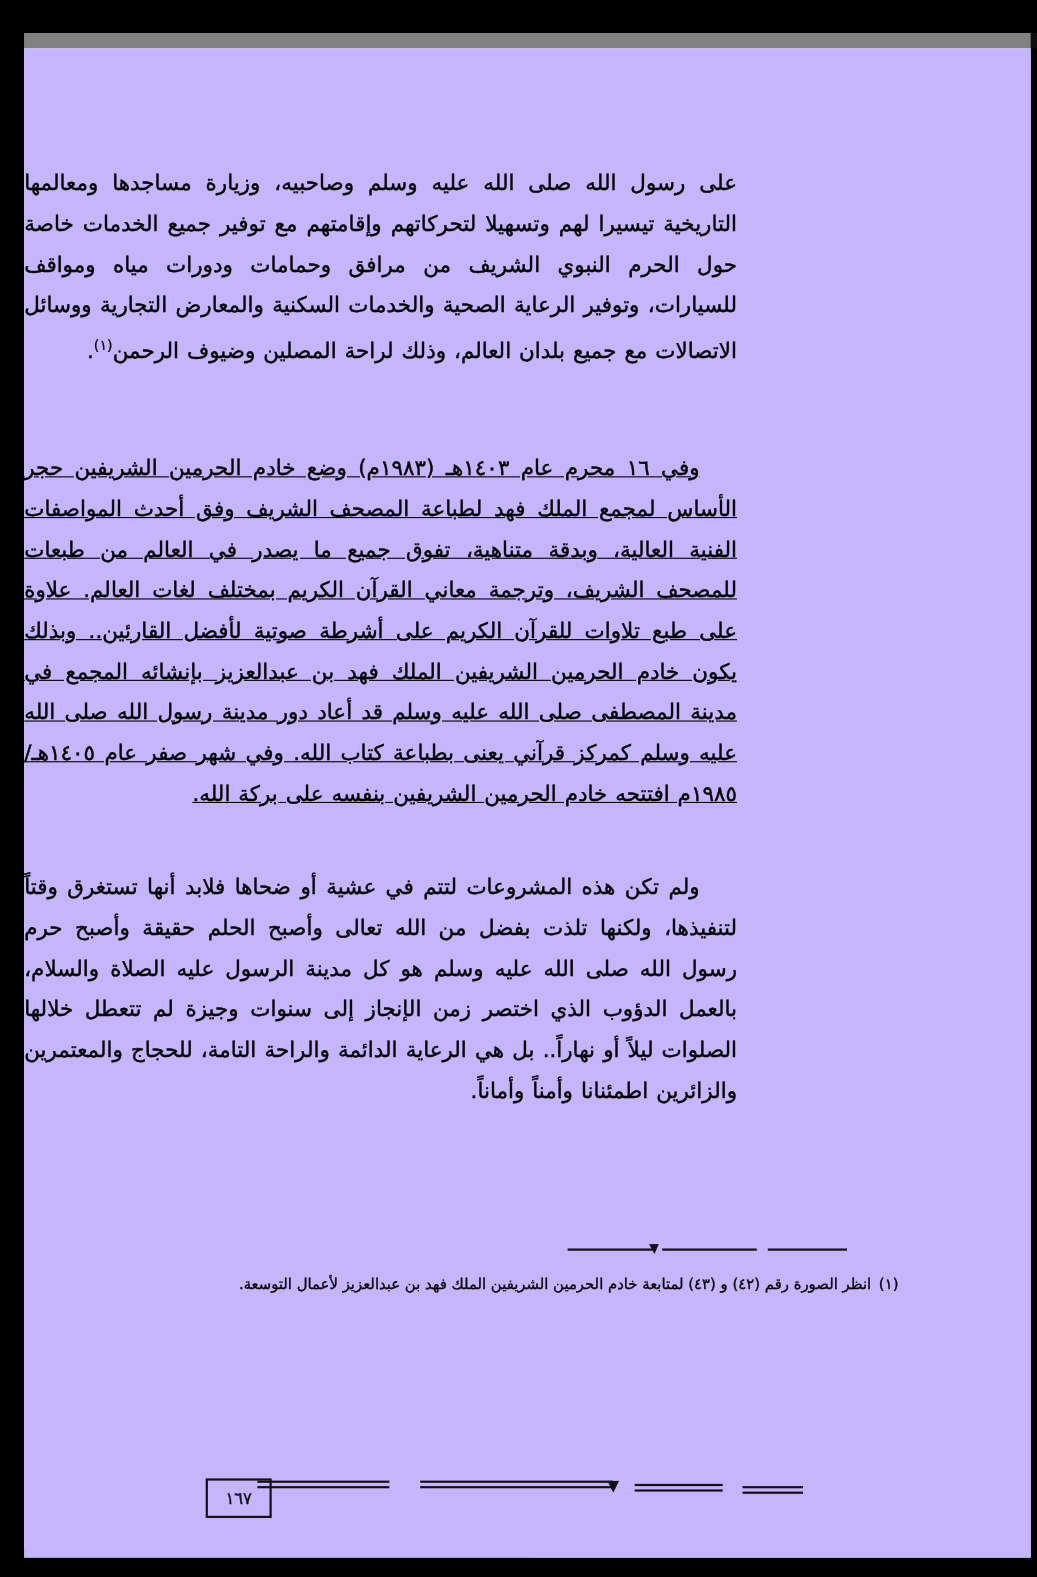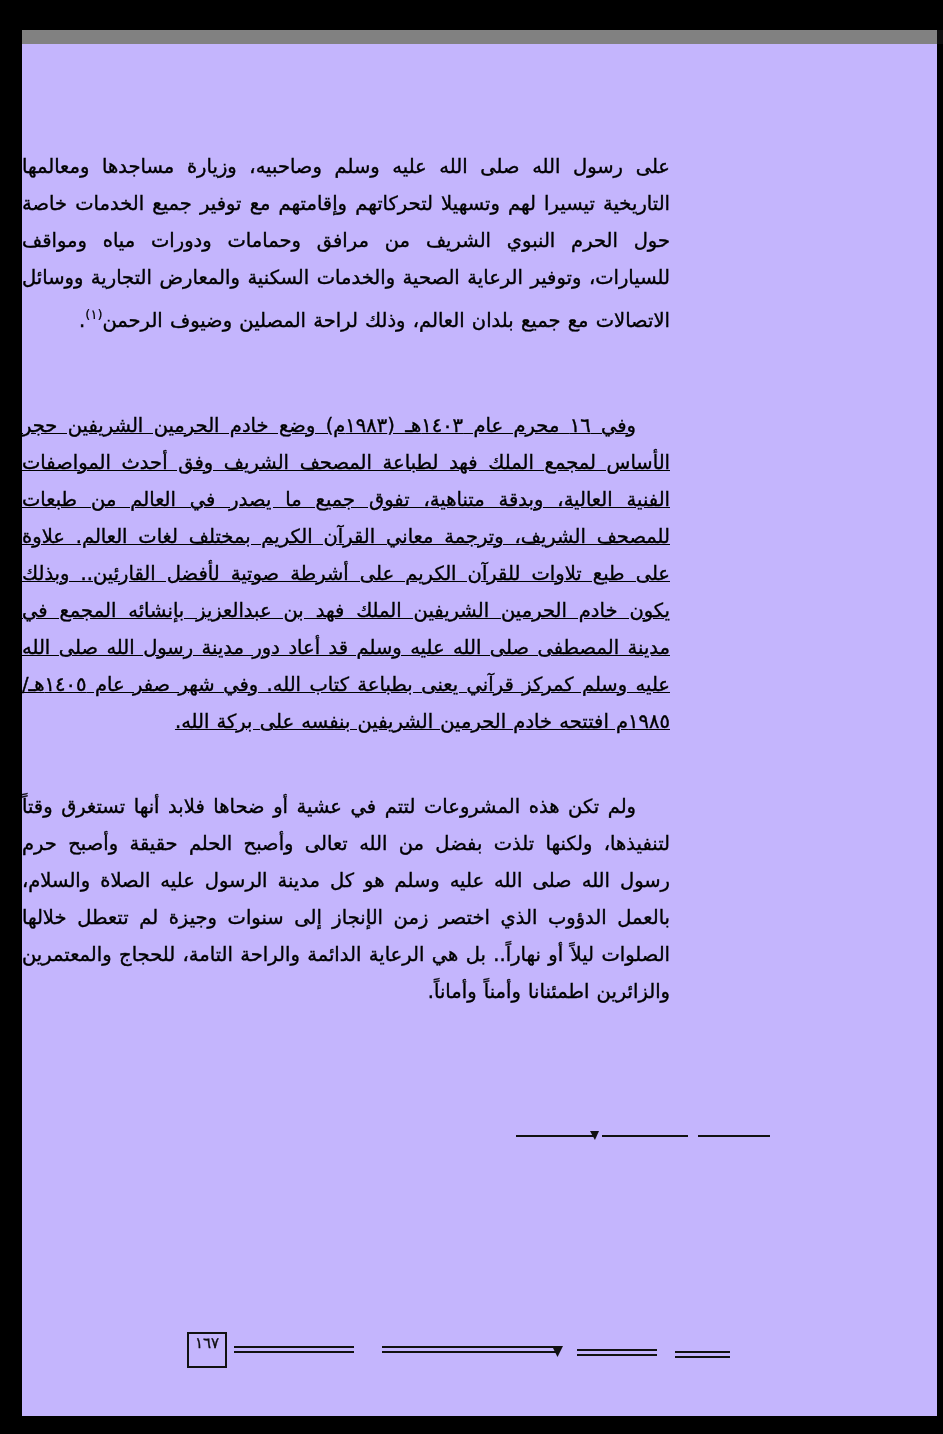--- a/index.html
+++ b/index.html
@@ -146,26 +146,26 @@
   .page-foot {
     position: absolute;
     left: 160px;
     top: 1288px;
     width: 700px;
     height: 60px;
     direction: ltr;
   }
   .page-num-box {
     position: absolute;
-    left: 5px; top: 0;
-    width: 40px; height: 36px;
+    left: 5px; top: 12px;
+    width: 60px; height: 36px;
     border: 2.5px solid #111;
     box-sizing: border-box;
     display: flex;
-    align-items: flex-start;
+    align-items: center;
     justify-content: center;
   }
   .page-num-box span {
     font-size: 15px;
     color: #111;
     direction: rtl;
     -webkit-text-stroke: 0.3px #000;
   }
   .foot-rule {
     position: absolute;
@@ -212,20 +212,21 @@
     <p class="para" id="para-3"><span class="para-indent"></span><span>ولم تكن هذه المشروعات لتتم في عشية أو ضحاها فلابد أنها تستغرق وقتاً لتنفيذها، ولكنها تلذت بفضل من الله تعالى وأصبح الحلم حقيقة وأصبح حرم رسول الله صلى الله عليه وسلم هو كل مدينة الرسول عليه الصلاة والسلام، بالعمل الدؤوب الذي اختصر زمن الإنجاز إلى سنوات وجيزة لم تتعطل خلالها الصلوات ليلاً أو نهاراً.. بل هي الرعاية الدائمة والراحة التامة، للحجاج والمعتمرين والزائرين اطمئنانا وأمناً وأماناً.</span></p>
   </div>
 
   <div class="fn-rules">
     <div class="seg s1"></div>
     <div class="tick"></div>
     <div class="seg s2"></div>
     <div class="seg s3"></div>
   </div>
 
+  <div class="footnote"><span class="fn-marker">(١)</span><span>انظر الصورة رقم (٤٢) و (٤٣) لمتابعة خادم الحرمين الشريفين الملك فهد بن عبدالعزيز لأعمال التوسعة.</span></div>
 
   <div class="page-foot">
     <div class="page-num-box">
       <span>١٦٧</span>
     </div>
     <div class="foot-rule r1"></div>
     <div class="foot-rule r2"></div>
     <div class="foot-tick"></div>
     <div class="foot-rule r3"></div>
     <div class="foot-rule r4"></div>

